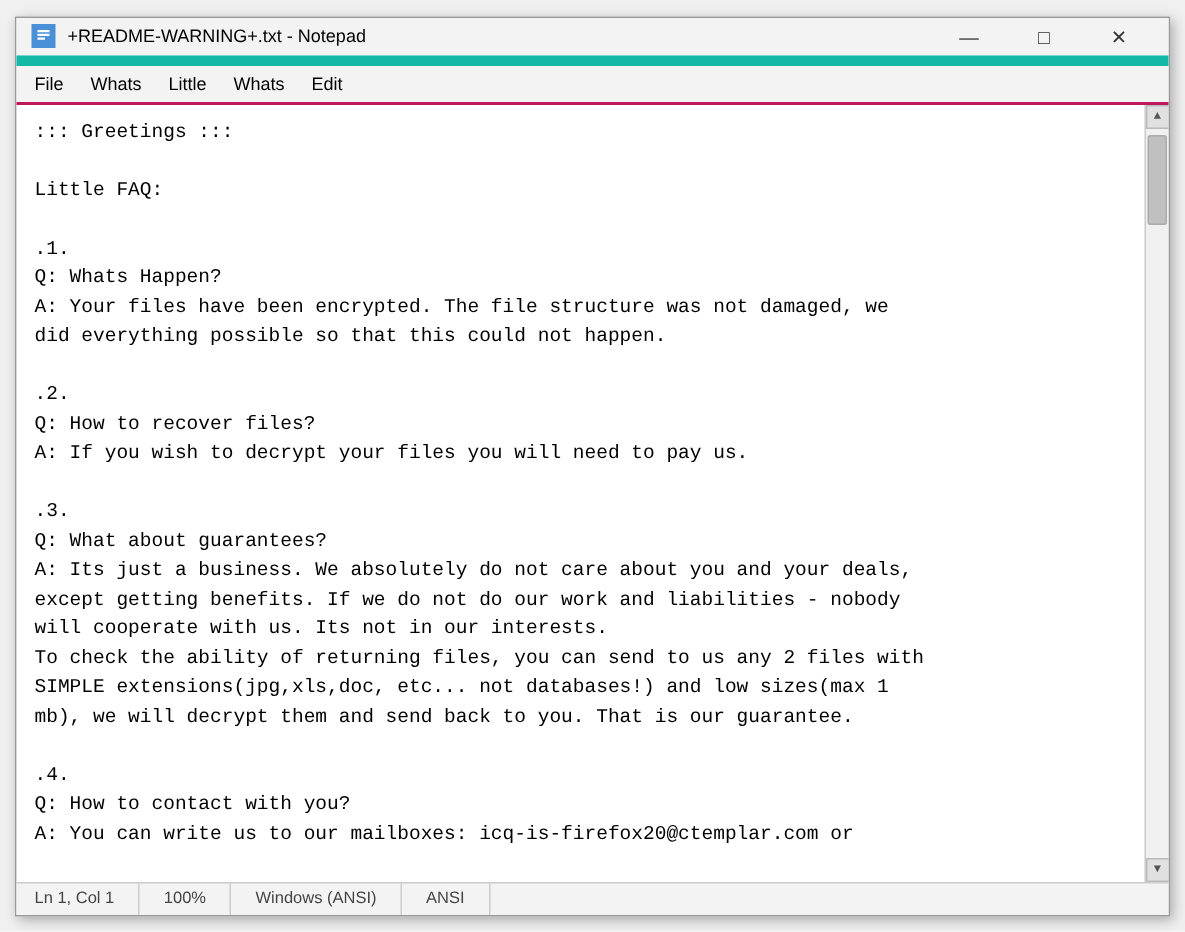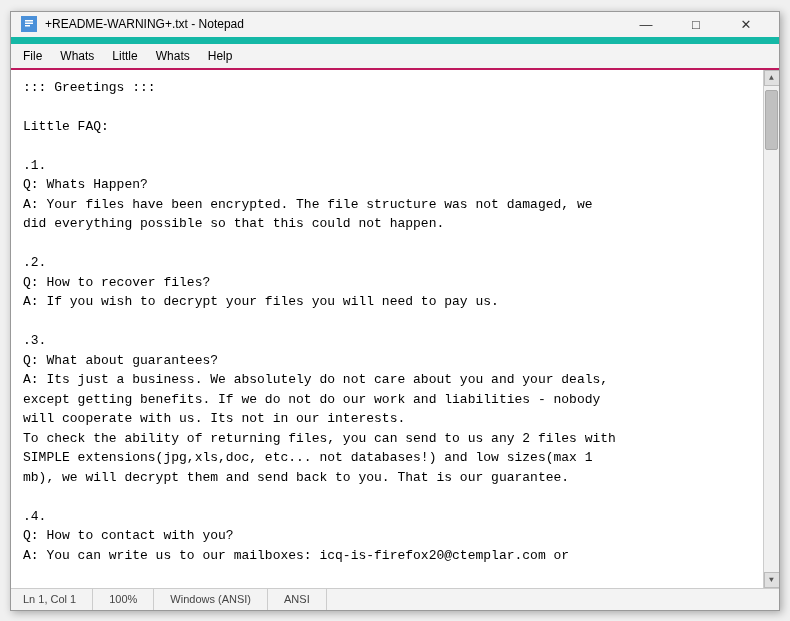--- a/index.html
+++ b/index.html
@@ -222,21 +222,21 @@
       <button class="title-btn">□</button>
       <button class="title-btn close">✕</button>
     </div>
   </div>
 
   <div class="menu-bar">
     <span class="menu-item">File</span>
     <span class="menu-item">Whats</span>
     <span class="menu-item">Little</span>
     <span class="menu-item">Whats</span>
-    <span class="menu-item">Help</span>
+    <span class="menu-item">Edit</span>
   </div>
 
   <div class="editor-wrapper">
     <div class="editor-area">
       <div class="text-content">::: Greetings :::
 
 Little FAQ:
 
 .1.
 Q: Whats Happen?

